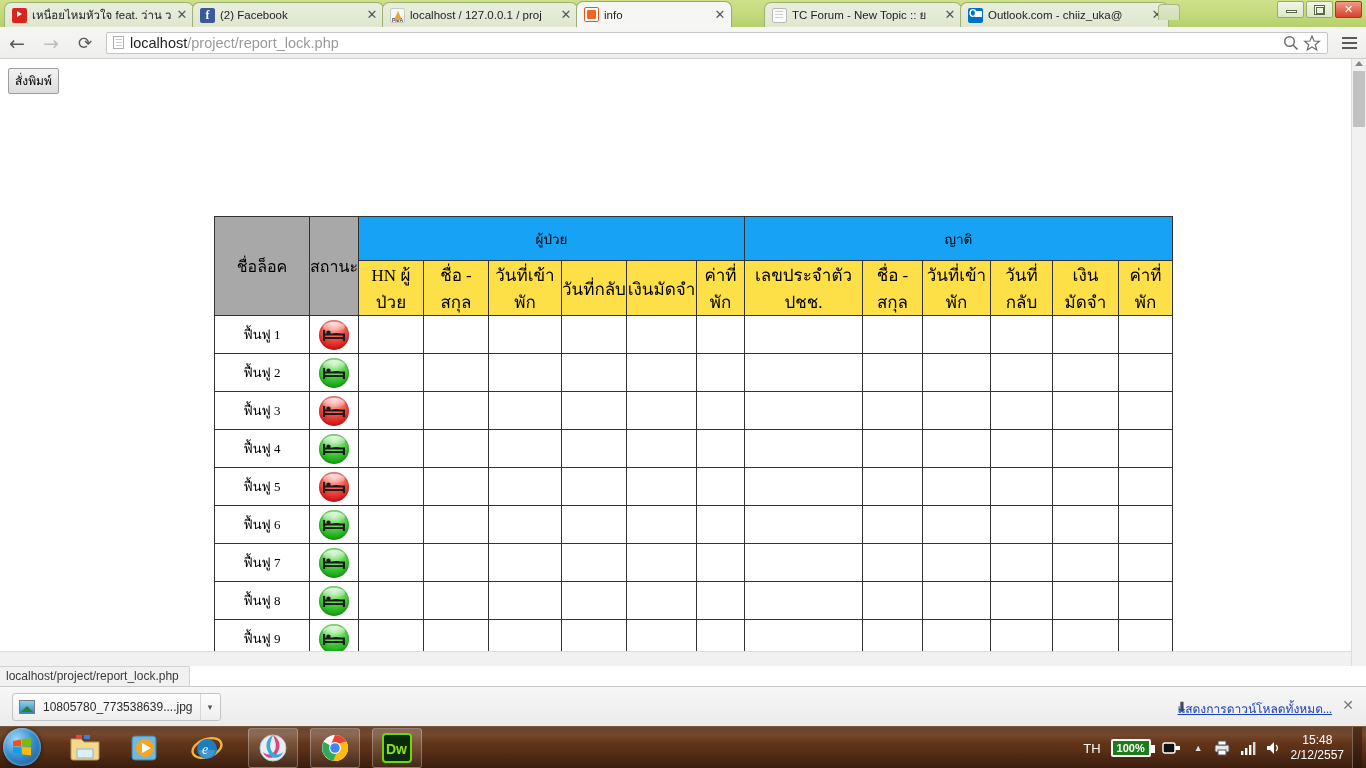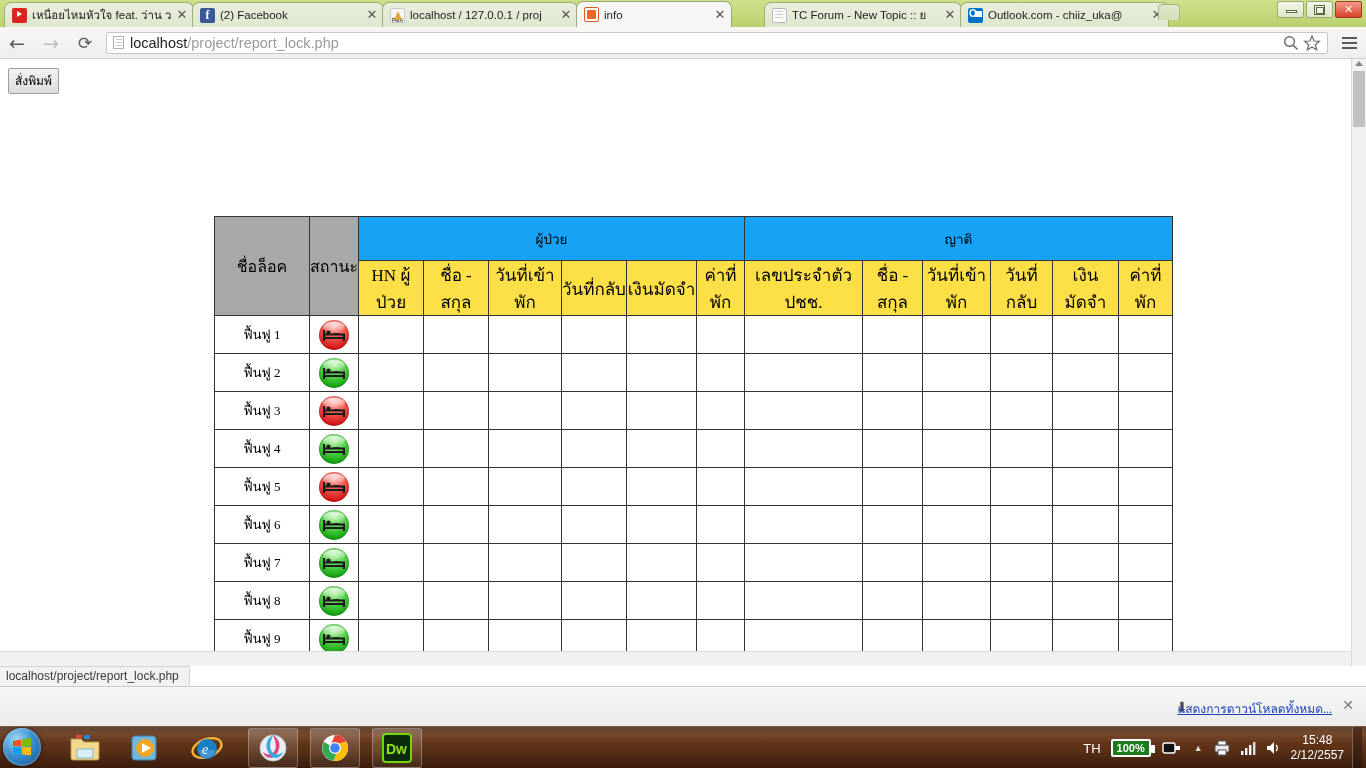--- a/index.html
+++ b/index.html
@@ -648,20 +648,25 @@
 </div>
 
 <div class="vscroll">
   <div class="up"></div>
   <div class="thumb"></div>
 </div>
 
 <div class="statusbubble">localhost/project/report_lock.php</div>
 
 <div class="downloadbar">
+  <div class="dlitem">
+    <span class="dlthumb"></span>
+    <span class="dlname">10805780_773538639....jpg</span>
+    <span class="dlarrow">▾</span>
+  </div>
   <span class="dl-downarrow">⬇</span>
   <span class="dlshowall">แสดงการดาวน์โหลดทั้งหมด...</span>
   <span class="dlclose">✕</span>
 </div>
 
 <div class="taskbar">
   <div class="tb-sheen"></div>
 
   <div class="startorb">
     <svg class="flag" viewBox="0 0 20 20">

